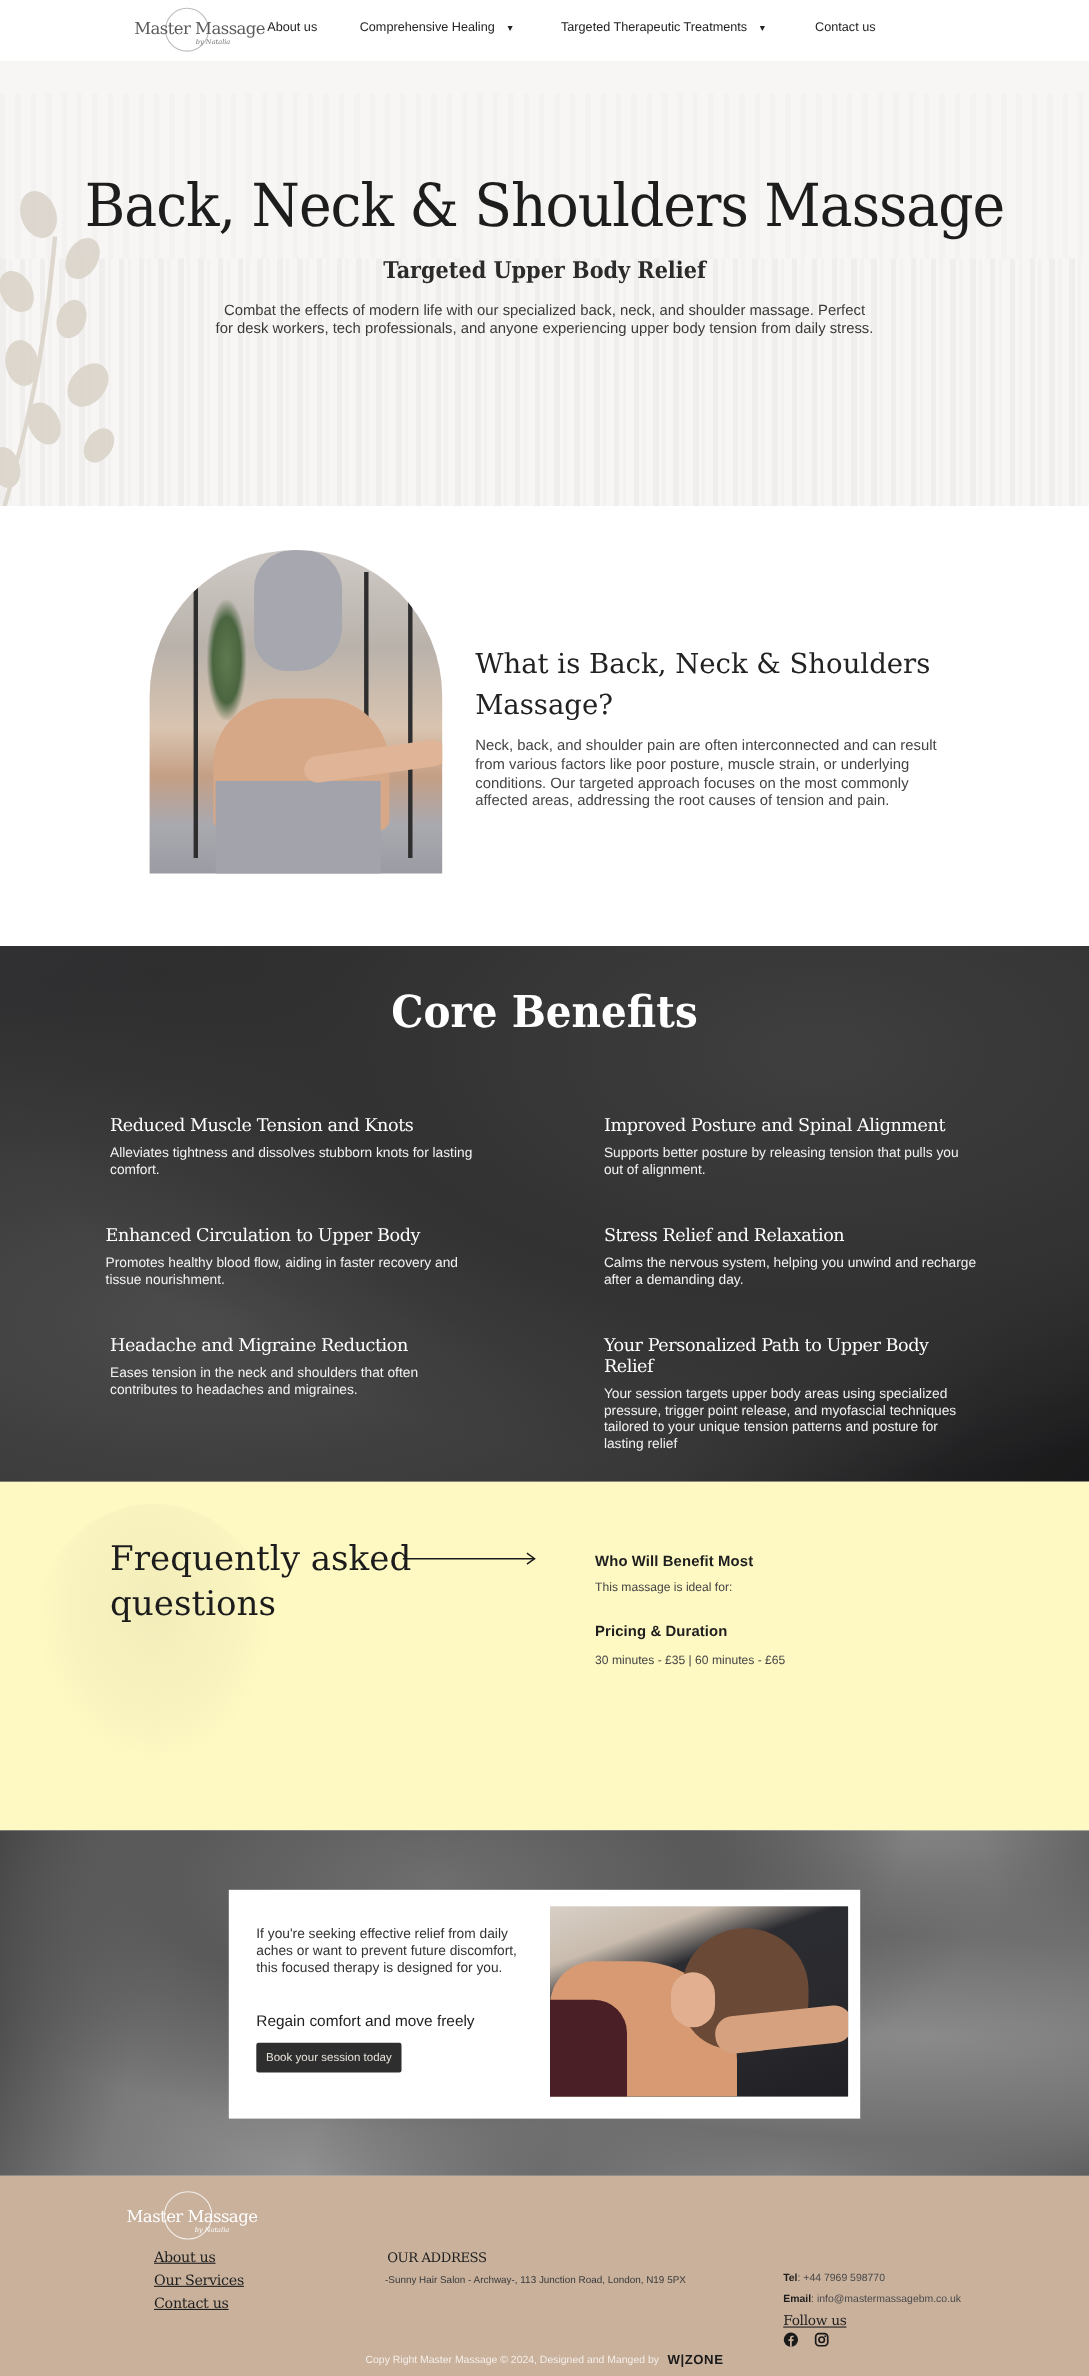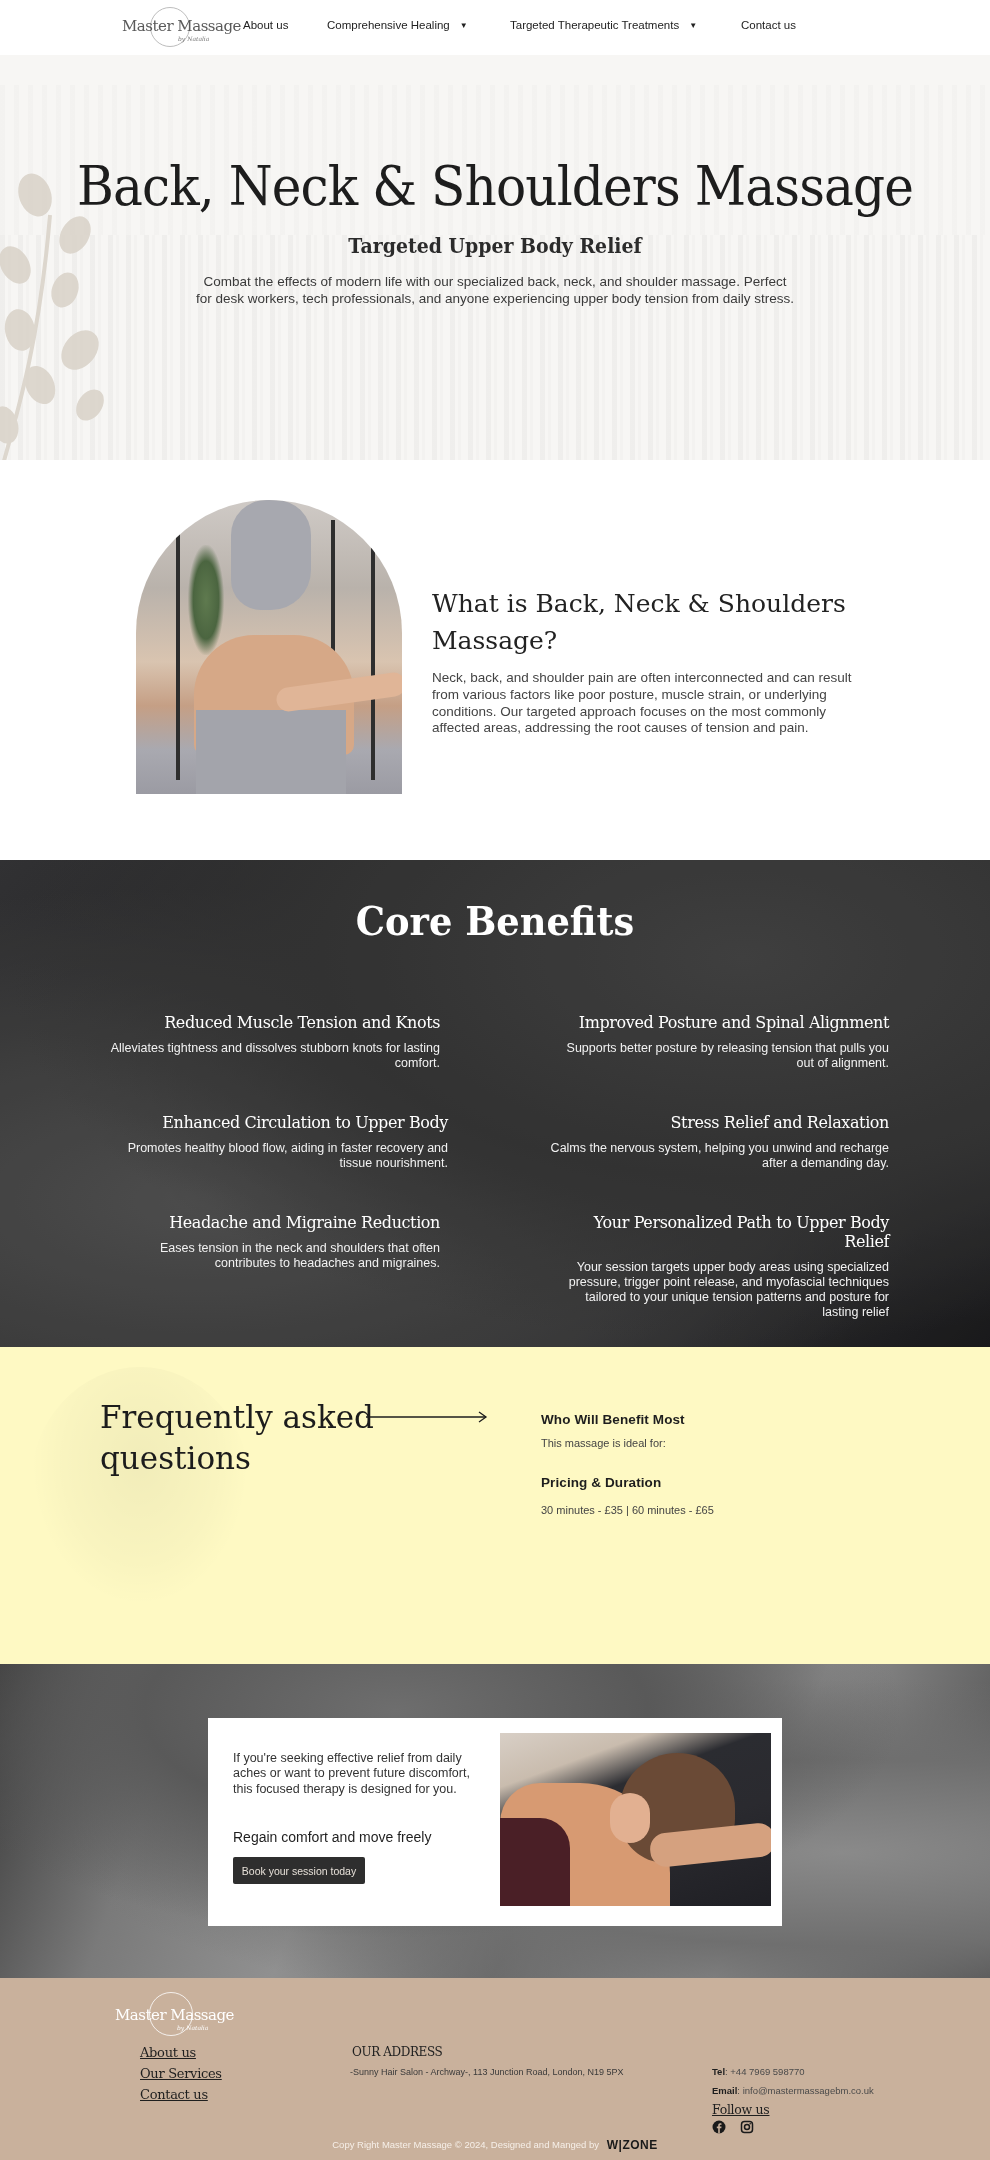--- a/index.html
+++ b/index.html
@@ -40,21 +40,21 @@
   .about-title { position: absolute; left: 432px; top: 585px; width: 430px; font-family: "DejaVu Serif", serif; font-size: 25px; line-height: 37px; color: #222; font-weight: 300; }
   .about-desc { position: absolute; left: 432px; top: 670px; width: 440px; font-size: 13.5px; line-height: 16.8px; color: #444; }
 
   
   .benefits { position: absolute; left: 0; top: 860px; width: 990px; height: 487px; overflow: hidden;
     background: radial-gradient(ellipse at 75% 20%, #4a4a4a 0%, #3b3b3b 40%, transparent 70%),
                 radial-gradient(ellipse at 20% 70%, #5a5a5a 0%, #474747 35%, transparent 65%),
                 linear-gradient(135deg, #3a3a3c 0%, #2a2a2c 35%, #4b4b4d 55%, #2f2f31 80%, #1e1e20 100%); }
   .benefits::after { content: ""; position: absolute; inset: 0; background: rgba(0,0,0,0.15); }
   .benefits-title { position: absolute; left: 0; top: 37px; width: 990px; text-align: center; font-family: "DejaVu Serif", serif; font-size: 40px; color: #fff; z-index: 2; transform: scaleX(0.92); }
-  .benefit { position: absolute; width: 340px; z-index: 2; color: #fff; text-align: right; }
+  .benefit { position: absolute; width: 340px; z-index: 2; color: #fff; }
   .benefit h3 { font-family: "DejaVu Serif", serif; font-weight: normal; font-size: 16px; letter-spacing: -0.4px; margin-bottom: 9px; }
   .benefit p { font-size: 12.5px; line-height: 15px; color: #f2f2f2; }
 
   
   .faq { position: absolute; left: 0; top: 1347px; width: 990px; height: 317px; background: #fef9c3; overflow: hidden; }
   .faq-leaf { position: absolute; left: 30px; top: 20px; width: 220px; height: 240px; border-radius: 50%;
     background: radial-gradient(ellipse at 50% 40%, rgba(0,0,0,0.05) 0%, rgba(0,0,0,0.02) 50%, transparent 70%); }
   .faq-title { position: absolute; left: 100px; top: 50px; width: 280px; font-family: "DejaVu Serif", serif; font-size: 31px; line-height: 41px; color: #1c1c1c; font-weight: 300; }
   .faq-arrow { position: absolute; left: 366px; top: 64px; width: 122px; height: 12px; }
   .faq-right { position: absolute; left: 541px; top: 65px; width: 340px; }
@@ -168,21 +168,21 @@
 <section class="benefits">
   <h2 class="benefits-title">Core Benefits</h2>
   <div class="benefit" style="left:100px; top:153px;">
     <h3>Reduced Muscle Tension and Knots</h3>
     <p>Alleviates tightness and dissolves stubborn knots for lasting comfort.</p>
   </div>
   <div class="benefit" style="left:549px; top:153px;">
     <h3>Improved Posture and Spinal Alignment</h3>
     <p>Supports better posture by releasing tension that pulls you out of alignment.</p>
   </div>
-  <div class="benefit" style="left:108px; top:253px;">
+  <div class="benefit" style="left:96px; top:253px;">
     <h3>Enhanced Circulation to Upper Body</h3>
     <p>Promotes healthy blood flow, aiding in faster recovery and tissue nourishment.</p>
   </div>
   <div class="benefit" style="left:549px; top:253px;">
     <h3>Stress Relief and Relaxation</h3>
     <p>Calms the nervous system, helping you unwind and recharge after a demanding day.</p>
   </div>
   <div class="benefit" style="left:100px; top:353px;">
     <h3>Headache and Migraine Reduction</h3>
     <p>Eases tension in the neck and shoulders that often contributes to headaches and migraines.</p>

